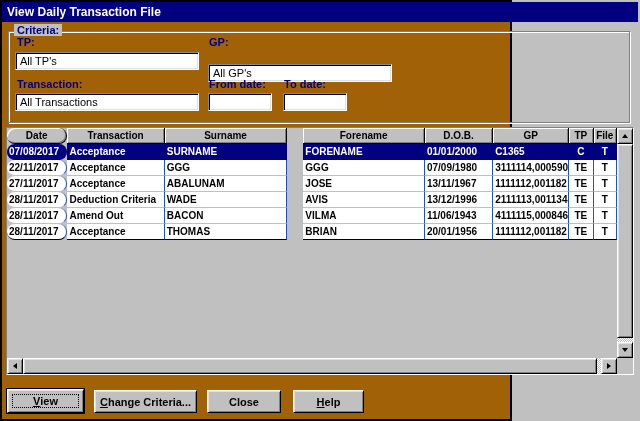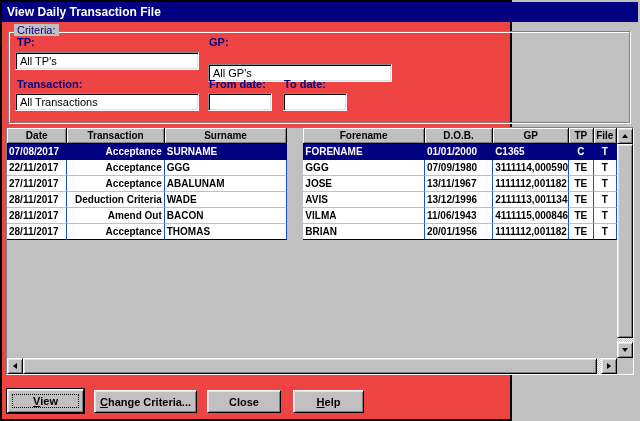--- a/index.html
+++ b/index.html
@@ -1,39 +1,39 @@
 <!DOCTYPE html>
 <html><head>
 <meta charset="utf-8">
 <style>
   * { margin:0; padding:0; box-sizing:border-box; }
   html,body { width:640px; height:421px; }
   body { font-family:"Liberation Sans", sans-serif; background:#c0c0c0; }
 
   .window {
     position:relative; width:512px; height:421px;
-    background:#ef4444; border:2px solid #000;padding-left:48px;
+    background:#a16207; border:2px solid #000;padding-left:48px;
   }
 
   
   .titlebar {
     position:absolute; left:0; top:0; width:636px; height:20px;
     background:#000080; color:#fff;
     font-size:12px; font-weight:bold; line-height:20px; padding-left:5px;
   }
 
   
   .groupbox {
     position:absolute; left:6px; top:29px; width:622px; height:92px;
     border:1px solid #808080;
     box-shadow: inset 1px 1px 0 #fff, 1px 1px 0 #fff;
   }
   .group-legend {
     position:absolute; left:12px; top:22px; padding:0 3px;
-    background:#c0c0c0; color:#000080; font-size:11px; font-weight:normal;
+    background:#c0c0c0; color:#000080; font-size:11px; font-weight:bold;
     z-index:2;
     text-align:center;
   }
   .field-label {
     position:absolute; color:#000080; font-size:11px; font-weight:bold;
   }
   .edit {
     position:absolute; height:18px; background:#fff;
     border:1px solid; border-color:#868a8e #fff #fff #868a8e;
     box-shadow: inset 1px 1px 0 #000, inset -1px -1px 0 #dfdfdf;
@@ -62,21 +62,21 @@
   }
   .brow .cell {
     background:#fff; color:#000;
     border-right:1px solid #1d4ed8; border-bottom:1px solid #c0c0c0;
   }
   .brow.last .cell { border-bottom:1px solid #000; }
   .brow.selected .cell {
     background:#000080; color:#fff;
     border-right-color:#000080; border-bottom-color:#000080;
   }
-  .c0{width:62px;} .c1{width:100px;text-align:right;} .c2{width:126px;} .c3{width:125px;margin-left:16px;}
+  .c0{width:62px;border-radius:8px;} .c1{width:100px;} .c2{width:126px;} .c3{width:125px;margin-left:16px;}
   .c4{width:70px;} .c5{width:78px;} .c6{width:25px;text-align:center;} .c7{width:24px;text-align:center;}
 
   
   .dither {
     background-image: conic-gradient(#fff 0 25%, #c0c0c0 0 50%, #fff 0 75%, #c0c0c0 0);
     background-size:2px 2px;
   }
   .vscroll {
     position:absolute; right:0; top:0; width:16px; height:230px;
     display:flex; flex-direction:column;

